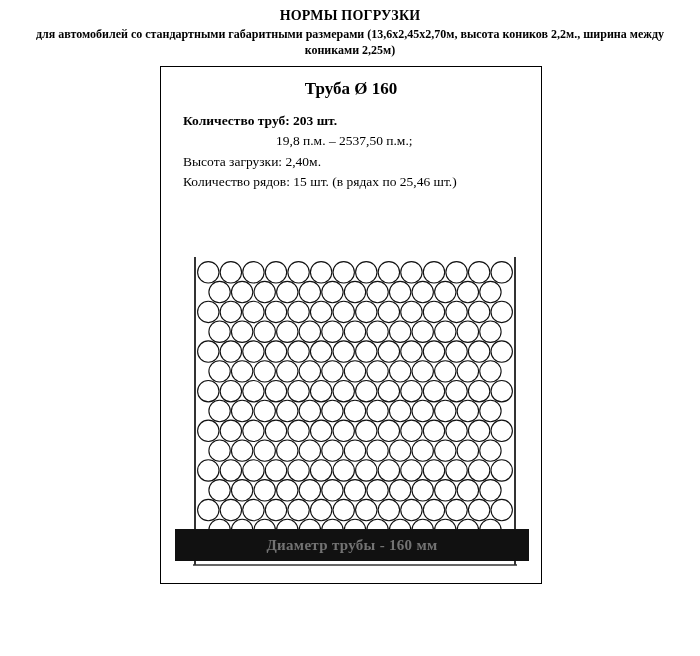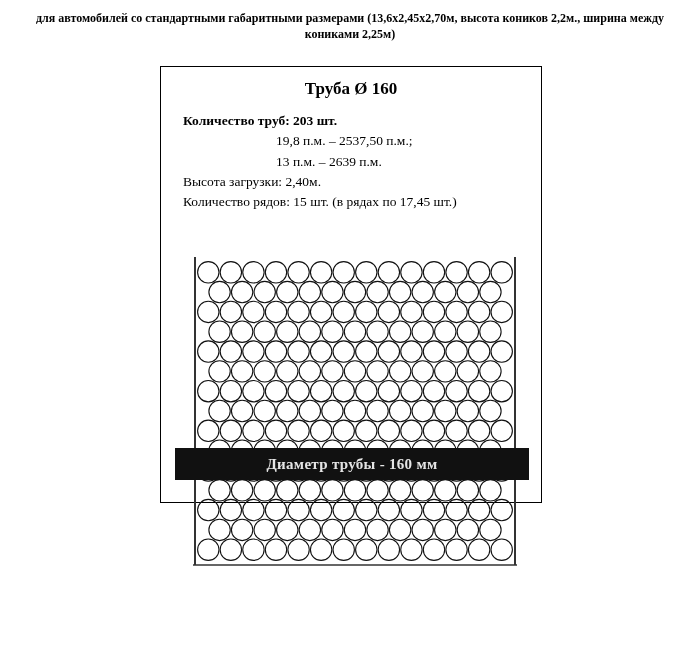--- a/index.html
+++ b/index.html
@@ -31,21 +31,21 @@
     line-height: 1.35;
     margin-top: 2px;
     padding: 0 8px;
   }
 
   .card {
     position: absolute;
     left: 160px;
     top: 66px;
     width: 382px;
-    height: 437px;
+    height: 518px;
     border: 1px solid #000;
     background: #fff;
     box-sizing: border-box;
   }
 
   .card-title {
     text-align: center;
     font-weight: bold;
     font-size: 17px;
     margin-top: 12px;
@@ -79,46 +79,46 @@
     display: block;
   }
 
   .footer-bar {
     position: absolute;
     left: 14px;
     bottom: 22px;
     width: 354px;
     height: 32px;
     background: #111111;
-    color: #e5e5e5;
+    color: #737373;
     display: flex;
     align-items: center;
     justify-content: center;
     font-weight: bold;
     font-size: 15px;
     letter-spacing: 0.3px;
   }
 </style>
 </head>
 <body>
 
 <div class="header">
+  <div class="header-title">НОРМЫ ПОГРУЗКИ</div>
   <div class="header-sub">для автомобилей со стандартными габаритными размерами (13,6х2,45х2,70м, высота коников 2,2м., ширина между кониками 2,25м)</div>
 </div>
 
 <div class="card">
 
   <div class="card-title">Труба Ø 160</div>
 
   <div class="specs">
     <div class="spec-row spec-bold">Количество труб: 203 шт.</div>
     <div class="spec-row spec-indent">19,8 п.м. – 2537,50 п.м.;</div>
-    <div class="spec-row spec-indent">13 п.м. – 2639 п.м.</div>
     <div class="spec-row">Высота загрузки: 2,40м.</div>
-    <div class="spec-row">Количество рядов: 15 шт. (в рядах по 17,45 шт.)</div>
+    <div class="spec-row">Количество рядов: 15 шт. (в рядах по 25,46 шт.)</div>
   </div>
 
   <div class="diagram">
     <svg id="stack-svg" width="354" height="340" viewBox="0 0 354 340">
         <line x1="20" y1="18" x2="20" y2="326" stroke="#333333" stroke-width="2"></line>
         <line x1="340" y1="18" x2="340" y2="326" stroke="#333333" stroke-width="2"></line>
         <line x1="18" y1="326" x2="342" y2="326" stroke="#333333" stroke-width="1.5"></line>
         <g>
           <circle cx="33.29" cy="310.71" r="10.69" fill="none" stroke="#111111" stroke-width="1.1"></circle>
           <circle cx="55.86" cy="310.71" r="10.69" fill="none" stroke="#111111" stroke-width="1.1"></circle>

